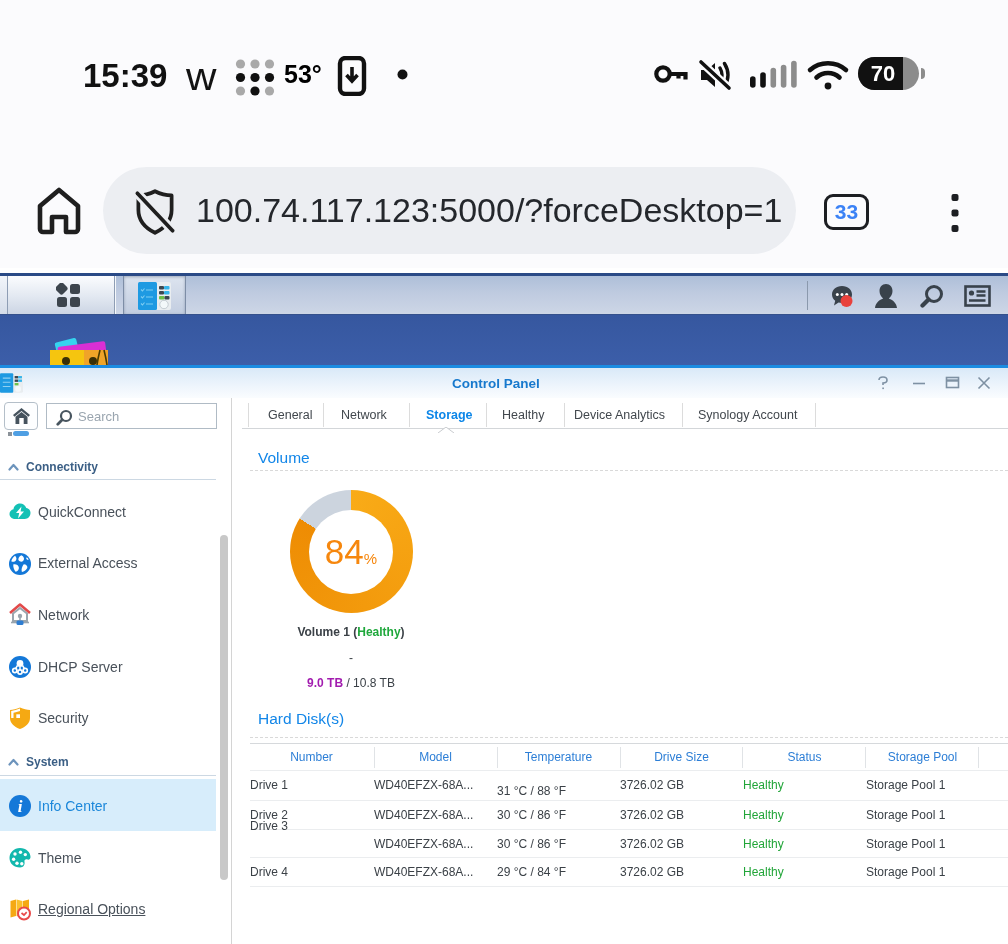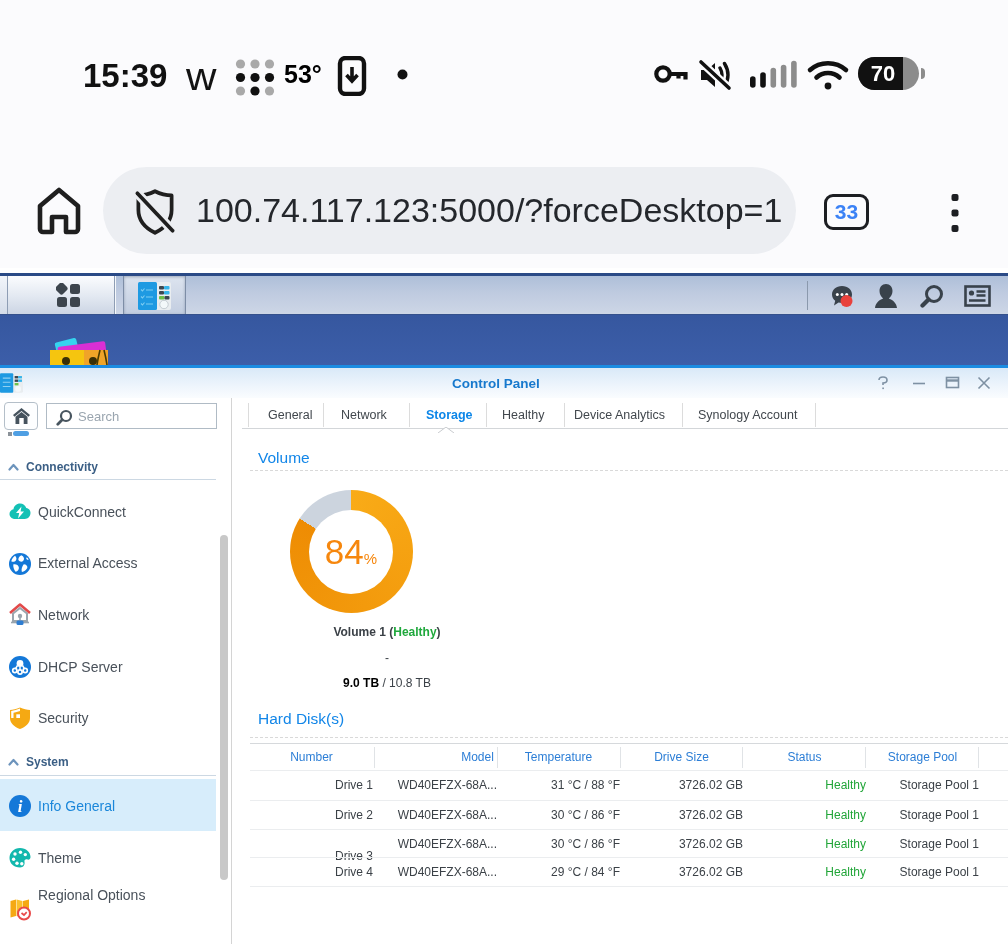--- a/index.html
+++ b/index.html
@@ -46,24 +46,24 @@
   .tabtxt { top:10px; font-size:12.5px; color:#41474d; }
   .tabdiv { top:5px; width:1px; height:24px; background:#dcdcdc; }
   #tabline { left:10px; top:30px; width:766px; height:1px; background:#d3d6d9; }
   .bluehead { font-size:15.5px; color:#1286e8; }
   .dashed { border-top:1px dashed #d9d9d9; height:0; }
   #donut { left:57.5px; top:92px; width:123px; height:123px; border-radius:50%;
      background:conic-gradient(#f9ab17 0deg, #ee8c03 302.4deg, #ccd4de 302.4deg 360deg); }
   #donut::after { content:""; position:absolute; left:19.5px; top:19.5px; width:84px; height:84px; border-radius:50%; background:#fff; }
   #pct { left:57.5px; top:134px; width:123px; text-align:center; font-size:35px; color:#f6870d; z-index:2; }
   #pct span { font-size:15px; }
-  .cc { width:240px; text-align:center;margin-left:36px; }
+  .cc { width:240px; text-align:center; }
   
   .th { top:0; height:26px; line-height:26px; text-align:center; font-size:12px; color:#2c7ed6; position:absolute; }
-  .td { height:29px; line-height:29px; text-align:right; font-size:12px; color:#3b4147; position:absolute; }
+  .td { height:29px; line-height:29px; text-align:left; font-size:12px; color:#3b4147; position:absolute; }
   .hdiv { top:3px; width:1px; height:21px; background:#e0e3e6; position:absolute; }
   .rowsep { left:0; width:758px; height:1px; background:#ebedef; position:absolute; }
   .green { color:#21a538; }
 </style>
 </head>
 <body>
 
 <div id="chrome" class="abs"></div>
 <div id="time" class="abs">15:39</div>
 <div id="wglyph" class="abs">w</div>
@@ -329,21 +329,21 @@
     <div class="secthead abs" style="left:26px; top:357px;">System</div>
     <div class="secdiv abs" style="top:377px;"></div>
 
     <div id="selrow" class="abs"></div>
     <div class="icon24 abs" style="top:395.5px;">
       <svg width="24" height="24" viewBox="0 0 24 24">
         <circle cx="12" cy="12" r="11" fill="#1478d8"></circle>
         <text x="12" y="18" text-anchor="middle" font-family="Liberation Serif, serif" font-size="17" font-weight="bold" font-style="italic" fill="#fff">i</text>
       </svg>
     </div>
-    <div class="item abs" style="top:399.5px; color:#1b87da;">Info General</div>
+    <div class="item abs" style="top:399.5px; color:#1b87da;">Info Center</div>
 
     <div class="icon24 abs" style="top:447.5px;">
       <svg width="24" height="24" viewBox="0 0 24 24">
         <path d="M12 2 C18 2 22.5 6 22.5 11 C22.5 13 21 14 19.5 13.5 C17.5 13 16 14 16.5 16 C17 18.5 15.5 21.5 12 21.5 C6 21.5 1.5 17.5 1.5 12 C1.5 6.5 6 2 12 2 Z" fill="#13b8ad"></path>
         <circle cx="7" cy="8" r="1.7" fill="#fff"></circle>
           <circle cx="12.5" cy="6.3" r="1.7" fill="#fff"></circle>
         <circle cx="17.3" cy="8.6" r="1.7" fill="#fff"></circle>
           <circle cx="5.6" cy="13.3" r="1.7" fill="#fff"></circle>
         <circle cx="9" cy="17.2" r="1.7" fill="#fff"></circle>
           <circle cx="13.8" cy="17.8" r="1.7" fill="#fff"></circle>
@@ -353,21 +353,21 @@
 
     <div class="icon24 abs" style="top:499px;">
       <svg width="24" height="24" viewBox="0 0 24 24">
         <path d="M2.5 4 L8 2.5 V19 L2.5 20.5 Z" fill="#f5a913"></path>
         <path d="M8.5 2.5 L14.5 4 V20.5 L8.5 19 Z" fill="#fbc02d"></path>
         <path d="M15 4 L21 2.5 V19 L15 20.5 Z" fill="#f5a913"></path>
         <circle cx="16" cy="16.5" r="6" fill="#fff" stroke="#e84a4a" stroke-width="2"></circle>
         <path d="M13.5 16 L16 18 L18.7 15.2" fill="none" stroke="#e84a4a" stroke-width="1.7"></path>
       </svg>
     </div>
-    <div class="item abs" style="top:489px;">Regional Options</div>
+    <div class="item abs" style="top:503px;text-decoration:underline;">Regional Options</div>
 
     <div id="sbthumb" class="abs"></div>
   </div>
 
   <div id="content" class="abs">
     <div class="tabdiv abs" style="left:15.5px;"></div>
     <div class="tabtxt abs" style="left:36px;">General</div>
     <div class="tabdiv abs" style="left:90.5px;"></div>
     <div class="tabtxt abs" style="left:109px;">Network</div>
     <div class="tabdiv abs" style="left:176.5px;"></div>
@@ -384,55 +384,55 @@
       <path d="M0 6 L8 0 L16 6" fill="#fff" stroke="#c8cbce" stroke-width="1"></path>
     </svg>
 
     <div class="bluehead abs" style="left:26px; top:51px;">Volume</div>
     <div class="dashed abs" style="left:18px; top:72px; width:758px;"></div>
 
     <div id="donut" class="abs"></div>
     <div id="pct" class="abs">84<span>%</span></div>
     <div class="cc abs" style="left:-1px; top:227px; font-size:12px; font-weight:bold; color:#3b4147;">Volume 1 (<span style="color:#1fa83c;">Healthy</span>)</div>
     <div class="cc abs" style="left:-1px; top:253px; font-size:12px; color:#3b4147;">-</div>
-    <div class="cc abs" style="left:-1px; top:277.5px; font-size:12px; color:#3b4147;"><span style="color:#000000; font-weight:bold;">9.0 TB</span> / 10.8 TB</div>
+    <div class="cc abs" style="left:-1px; top:277.5px; font-size:12px; color:#3b4147;"><span style="color:#a21caf; font-weight:bold;">9.0 TB</span> / 10.8 TB</div>
 
     <div class="bluehead abs" style="left:26px; top:312px;">Hard Disk(s)</div>
     <div class="dashed abs" style="left:18px; top:339px; width:758px;"></div>
 
     <div class="abs" style="left:18px; top:345px; width:758px; height:142px; border-top:1px solid #d6d9dc;">
       <div class="th" style="left:0; width:123px;">Number</div>
-      <div class="th" style="left:124px; width:123px;margin-left:42px;">Model</div>
+      <div class="th" style="left:124px; width:123px;">Model</div>
       <div class="th" style="left:247px; width:123px;">Temperature</div>
       <div class="th" style="left:370px; width:123px;">Drive Size</div>
       <div class="th" style="left:493px; width:123px;">Status</div>
       <div class="th" style="left:616px; width:113px;">Storage Pool</div>
       <div class="hdiv" style="left:123.5px;"></div>
       <div class="hdiv" style="left:247px;"></div>
       <div class="hdiv" style="left:369.5px;"></div>
       <div class="hdiv" style="left:492px;"></div>
       <div class="hdiv" style="left:615px;"></div>
       <div class="hdiv" style="left:728px;"></div>
       <div class="rowsep" style="top:26px;"></div>
 
       <div class="td" style="left:0; top:27px; width:123px;">Drive 1</div>
       <div class="td" style="left:124px; top:27px; width:123px;">WD40EFZX-68A...</div>
-      <div class="td" style="left:247px; top:27px; width:123px;">31 °C / 88 °F</div>
+      <div class="td" style="left:247px; top:33px; width:123px;">31 °C / 88 °F</div>
       <div class="td" style="left:370px; top:27px; width:123px;">3726.02 GB</div>
       <div class="td green" style="left:493px; top:27px; width:123px;">Healthy</div>
       <div class="td" style="left:616px; top:27px; width:113px;">Storage Pool 1</div>
       <div class="rowsep" style="top:56px;"></div>
       <div class="td" style="left:0; top:56.5px; width:123px;">Drive 2</div>
       <div class="td" style="left:124px; top:56.5px; width:123px;">WD40EFZX-68A...</div>
       <div class="td" style="left:247px; top:56.5px; width:123px;">30 °C / 86 °F</div>
       <div class="td" style="left:370px; top:56.5px; width:123px;">3726.02 GB</div>
       <div class="td green" style="left:493px; top:56.5px; width:123px;">Healthy</div>
       <div class="td" style="left:616px; top:56.5px; width:113px;">Storage Pool 1</div>
       <div class="rowsep" style="top:84.5px;"></div>
-      <div class="td" style="left:0; top:98px; width:123px;">Drive 3</div>
+      <div class="td" style="left:0; top:68px; width:123px;">Drive 3</div>
       <div class="td" style="left:124px; top:85.5px; width:123px;">WD40EFZX-68A...</div>
       <div class="td" style="left:247px; top:85.5px; width:123px;">30 °C / 86 °F</div>
       <div class="td" style="left:370px; top:85.5px; width:123px;">3726.02 GB</div>
       <div class="td green" style="left:493px; top:85.5px; width:123px;">Healthy</div>
       <div class="td" style="left:616px; top:85.5px; width:113px;">Storage Pool 1</div>
       <div class="rowsep" style="top:113px;"></div>
       <div class="td" style="left:0; top:113.5px; width:123px;">Drive 4</div>
       <div class="td" style="left:124px; top:113.5px; width:123px;">WD40EFZX-68A...</div>
       <div class="td" style="left:247px; top:113.5px; width:123px;">29 °C / 84 °F</div>
       <div class="td" style="left:370px; top:113.5px; width:123px;">3726.02 GB</div>

